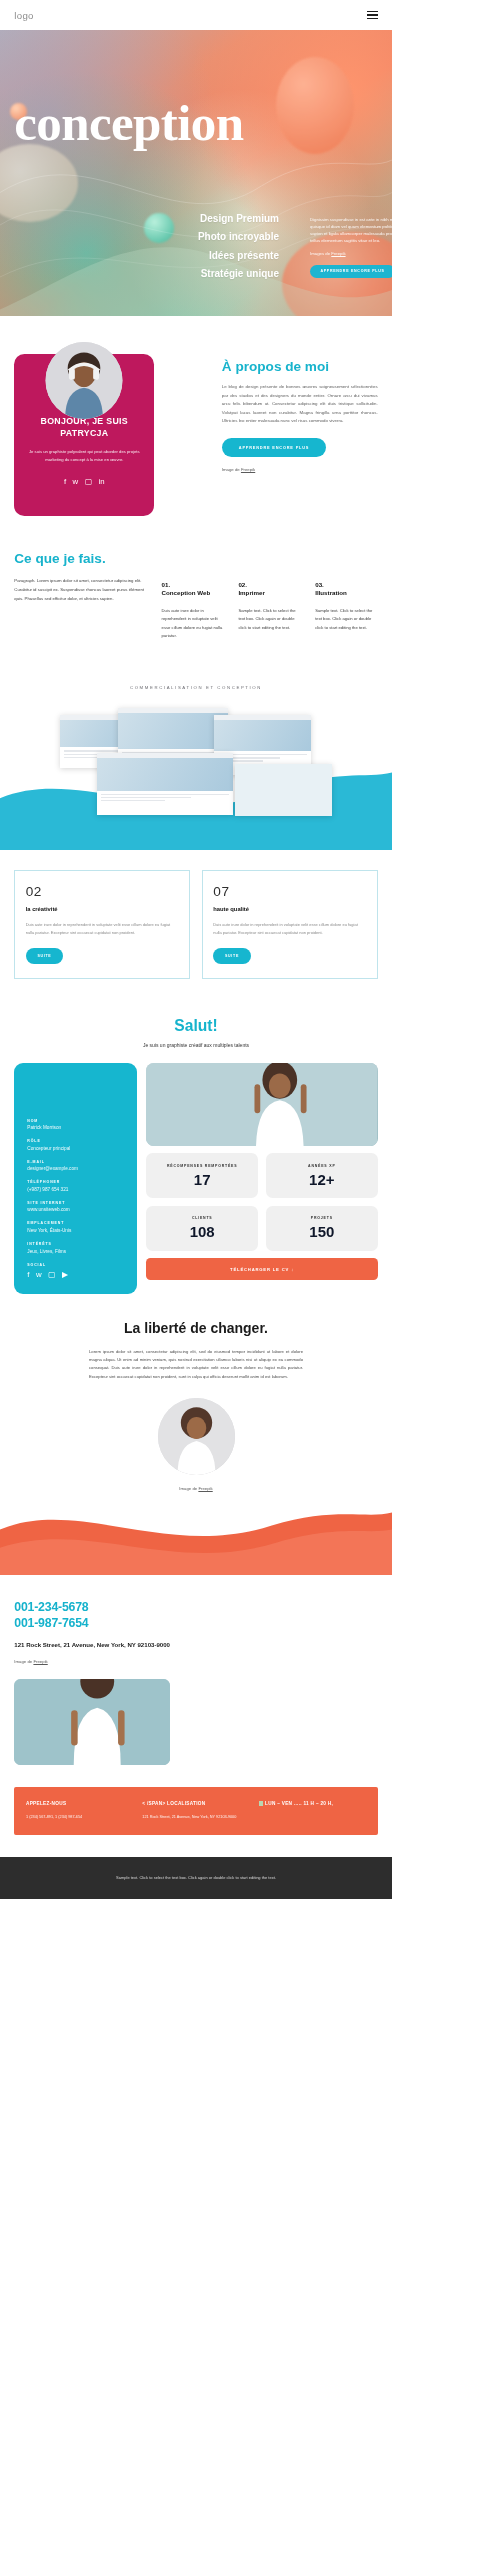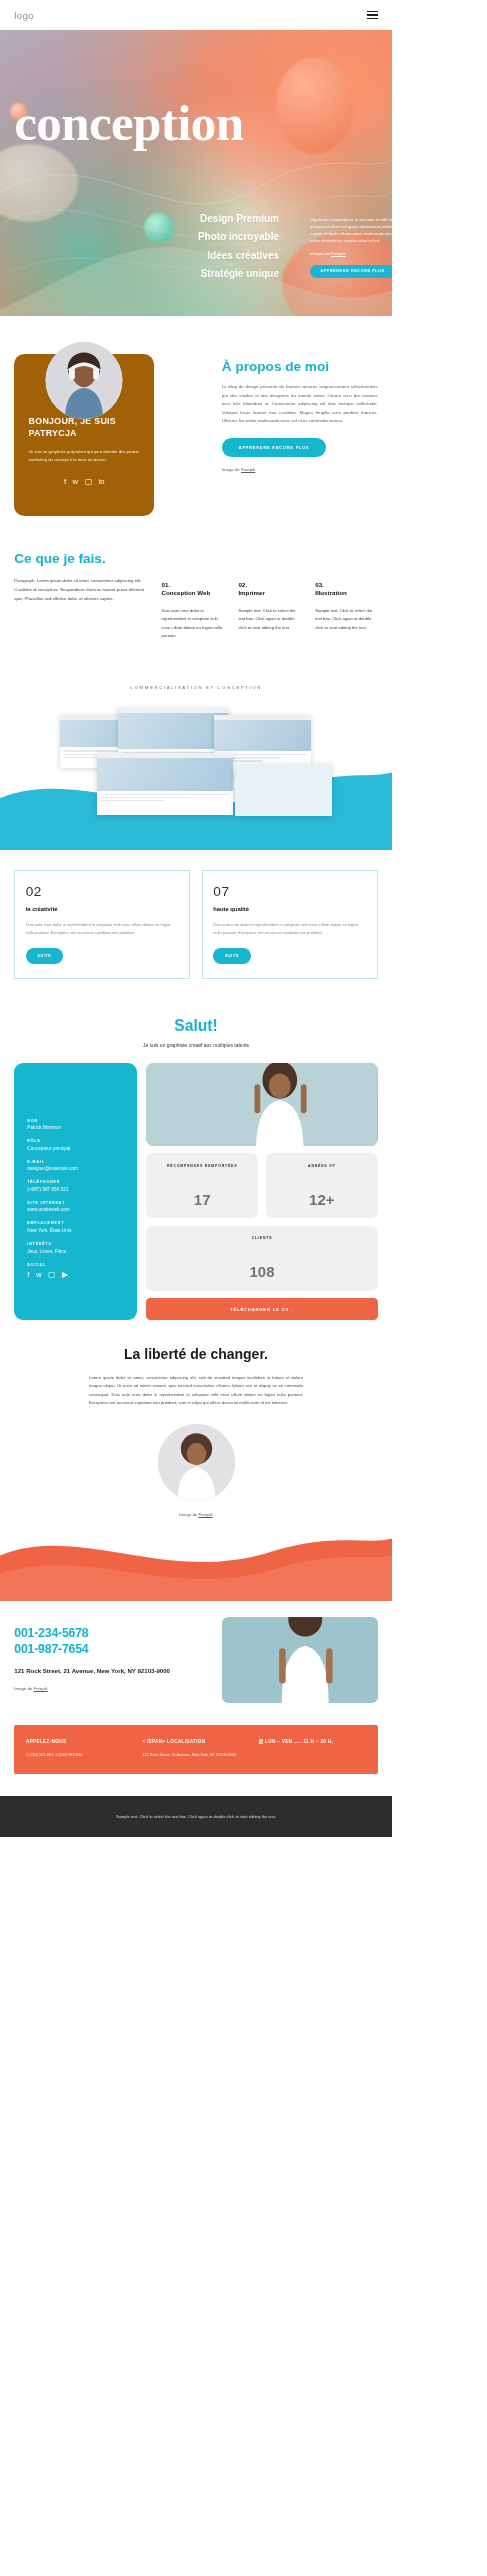--- a/index.html
+++ b/index.html
@@ -108,24 +108,24 @@
 
   
   .about {
     padding: 26px 14.3px 18px;
     display: flex;
     gap: 19.5px;
     position: relative;
   }
   .about-card-wrap { position: relative; width: 140px; flex: none; padding-top: 11.7px; }
   .about-card {
-    background: #a16207;
+    background: #be185d;
     border-radius: 10.4px;
     padding: 62px 14.3px 19.5px;
-    text-align: left;
+    text-align: center;
     min-height: 162px;
   }
   .avatar-circle {
     position: absolute;
     left: 50%; top: 0;
     transform: translateX(-50%);
     width: 77px; height: 77px;
     border-radius: 50%;
     overflow: hidden;
     background: #d8d8dc;
@@ -211,21 +211,21 @@
   .profile-right { flex:1; display:flex; flex-direction:column; gap: 7.8px; }
   .photo-box {
     height: 83px; border-radius: 7.8px; overflow:hidden; position:relative;
     background: linear-gradient(150deg,#c3d5d9,#8fb4bb);
   }
   .stat-row { display:flex; gap: 7.8px; }
   .stat {
     flex:1; background:#f0f0f0; border-radius: 6.5px; padding: 10.4px 6.5px; text-align:center;
   }
   .stat .lbl { font-size: 3.5px; font-weight:700; letter-spacing:0.8px; color:#2f2f2f; line-height:1.7; }
-  .stat .val { font-size: 15px; font-weight:700; color:#737373; margin-top: 21px; }
+  .stat .val { font-size: 15px; font-weight:700; color:#0f172a; margin-top: 1px; }
   .btn-dl {
     background:#ef6444; color:#fff; border:none; border-radius: 4.5px;
     padding: 8.4px; font-size: 4.2px; font-weight:700; letter-spacing:0.8px;
     width: 100%; cursor:pointer;
   }
 
   
   .liberte { padding: 26px 14.3px 0; text-align:center; }
   .liberte h2 { font-size: 14px; font-weight:700; color:#1b1b1b; }
   .liberte p {
@@ -235,21 +235,21 @@
   .round-photo {
     width: 77px; height: 77px; border-radius: 50%; margin: 17px auto 0;
     background: linear-gradient(150deg,#e4e4e6,#c9c9cd); overflow:hidden; position:relative;
   }
   .liberte .credit { text-align:center; }
 
   
   .redwave { position: relative; height: 78px; margin-top: 6.5px; }
 
   
-  .contact { display:flex; gap: 14.3px; padding: 15.6px 14.3px 0; align-items: flex-start; }
+  .contact { display:flex; gap: 14.3px; padding: 15.6px 14.3px 0; align-items: flex-start; flex-direction: column; }
   .contact-left { flex:1; padding-top: 7.8px; }
   .phone { font-size: 12.3px; font-weight:700; color:#15b2cc; line-height: 1.35; letter-spacing:-0.2px; }
   .addr { font-size: 6.1px; font-weight:700; color:#1b1b1b; line-height:1.55; margin-top: 7.8px; }
   .contact-photo {
     width: 156px; height: 86px; flex:none; border-radius: 6.5px; overflow:hidden;
     background: linear-gradient(150deg,#bcd6da,#86b2bb); position:relative;
   }
 
   
   .orange-bar {
@@ -292,21 +292,21 @@
     <svg class="wave" viewBox="0 0 750 440" preserveAspectRatio="none">
       <path d="M0,250 C180,160 330,330 500,240 C620,180 700,220 750,200" fill="none" stroke="rgba(255,255,255,.35)" stroke-width="1"></path>
       <path d="M0,300 C160,220 340,380 520,290 C650,230 710,270 750,250" fill="none" stroke="rgba(255,255,255,.25)" stroke-width="1"></path>
       <path d="M0,380 C200,300 320,420 560,330 C660,295 710,310 750,300" fill="none" stroke="rgba(255,255,255,.22)" stroke-width="1"></path>
       <path d="M0,430 C140,380 260,300 420,350 C560,395 650,430 750,400 L750,440 L0,440 Z" fill="rgba(200,225,205,.28)"></path>
     </svg>
     <h1 class="hero-title">conception</h1>
     <ul class="hero-list">
       <li>Design Premium</li>
       <li>Photo incroyable</li>
-      <li>Idées créatives</li>
+      <li>Idées présente</li>
       <li>Stratégie unique</li>
     </ul>
     <div class="hero-right">
       <p>Dignissim suspendisse in est ante in nibh mauris. Varius quam quisque id diam vel quam elementum pulvinar etiam. Nunc pulvinar sapien et ligula ullamcorper malesuada proin. Nunc mattis enim ut tellus elementum sagittis vitae et leo.</p>
       <div class="hero-credit">
         <span>Images de </span><u>Freepik</u>
       </div>
       <button class="btn-cyan">APPRENDRE ENCORE PLUS</button>
     </div>
   </div>
@@ -474,20 +474,24 @@
         <div class="stat">
           <div class="lbl">ANNÉES XP</div>
           <div class="val">12+</div>
         </div>
       </div>
       <div class="stat-row">
         <div class="stat">
           <div class="lbl">CLIENTS</div>
           <div class="val">108</div>
         </div>
+        <div class="stat">
+          <div class="lbl">PROJETS</div>
+          <div class="val">150</div>
+        </div>
       </div>
       <button class="btn-dl"><span>TÉLÉCHARGER LE CV</span> ↓</button>
     </div>
   </div>
 
   <div class="liberte">
     <h2>La liberté de changer.</h2>
     <p>Lorem ipsum dolor sit amet, consectetur adipiscing elit, sed do eiusmod tempor incididunt ut labore et dolore magna aliqua. Ut enim ad minim veniam, quis nostrud exercitation ullamco laboris nisi ut aliquip ex ea commodo consequat. Duis aute irure dolor in reprehenderit in voluptate velit esse cillum dolore eu fugiat nulla pariatur. Excepteur sint occaecat cupidatat non proident, sunt in culpa qui officia deserunt mollit anim id est laborum.</p>
     <div class="round-photo">
       <svg viewBox="0 0 118 118" width="77" height="77">

